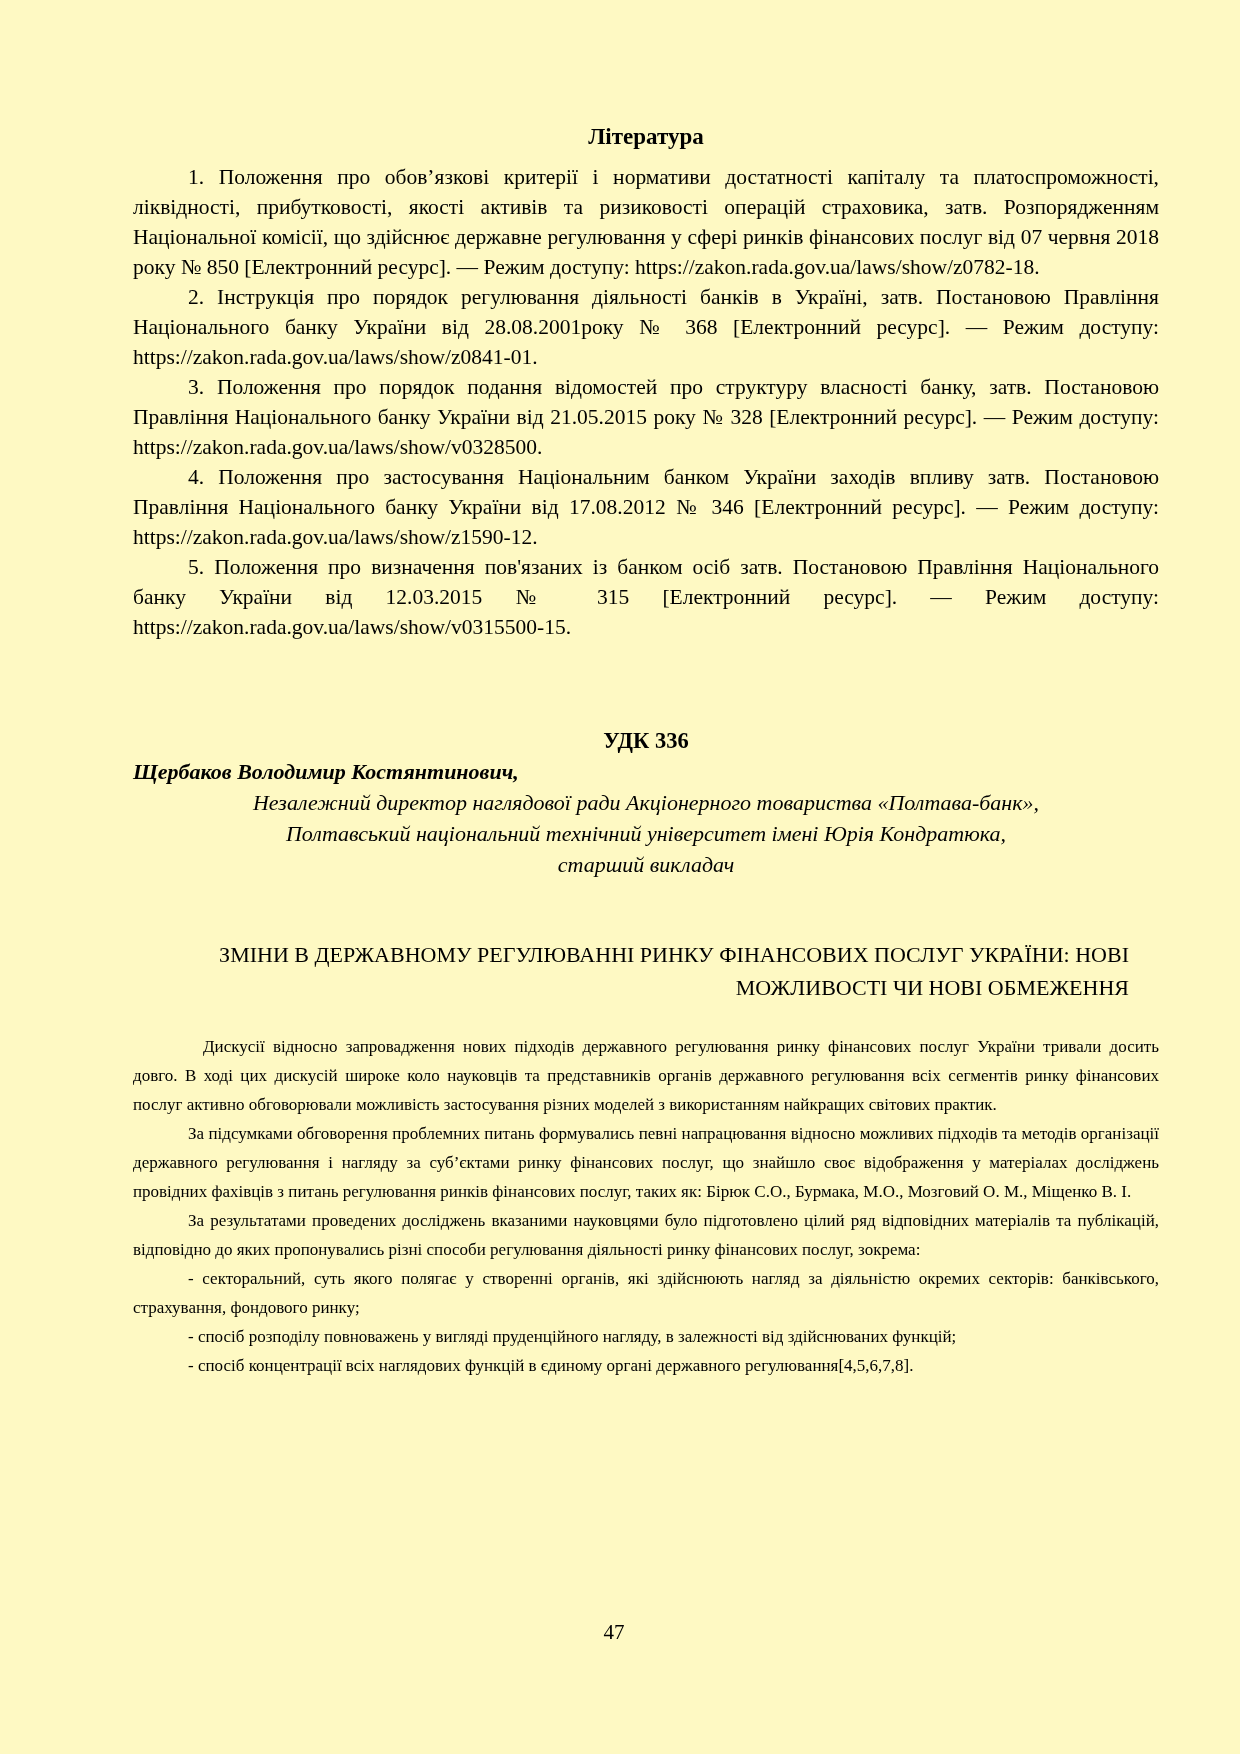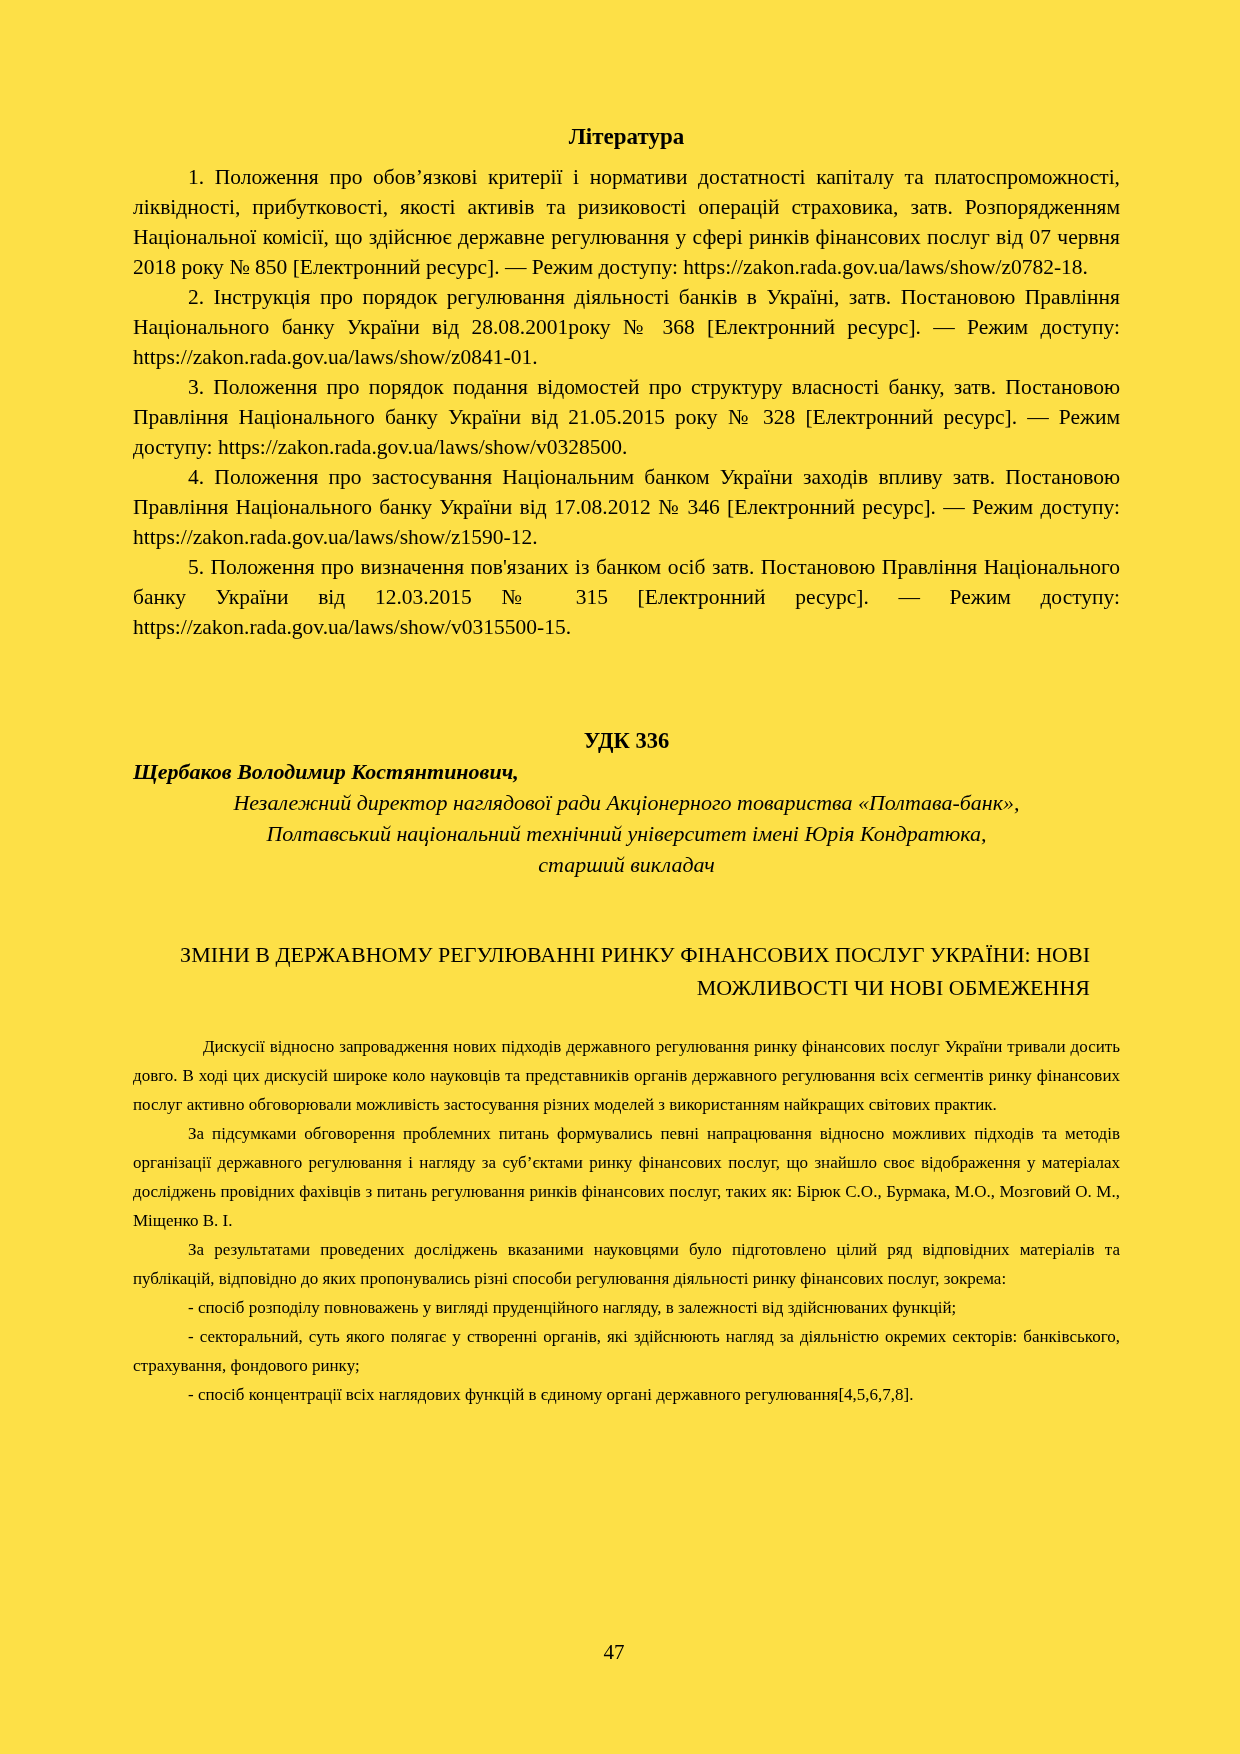--- a/index.html
+++ b/index.html
@@ -7,22 +7,22 @@
     padding: 0;
     background: #ffffff;
     color: #000000;
     font-family: "Liberation Serif", "DejaVu Serif", serif;
   }
   .page {
     position: relative;
     width: 1240px;
     height: 1754px;
     box-sizing: border-box;
-    padding: 122px 120px 0 133px;
-    background: #fde047;
+    padding: 122px 81px 0 133px;
+    background: #fef9c3;
     overflow: hidden;
   }
   p { margin: 0; }
 
   .lit-heading {
     margin: 0 0 10px 0;
     font-size: 23px;
     line-height: 30px;
     font-weight: bold;
     text-align: center;
@@ -70,21 +70,20 @@
   .first-body-p { margin-top: 28px; }
   .indent-lg { text-indent: 70px; }
   .page-number {
     position: absolute;
     left: 0;
     right: 12px;
     top: 1618px;
     text-align: center;
     font-size: 21px;
     line-height: 28px;
-    margin-top: 20px;
   }
 </style>
 </head>
 <body>
 
 <div class="page">
 
   <p class="lit-heading">Література</p>
 
   <p class="ref">1. Положення про обов’язкові критерії і нормативи достатності капіталу та платоспроможності, ліквідності, прибутковості, якості активів та ризиковості операцій страховика, затв. Розпорядженням Національної комісії, що здійснює державне регулювання у сфері ринків фінансових послуг від 07 червня 2018 року № 850 [Електронний ресурс]. — Режим доступу: https://zakon.rada.gov.ua/laws/show/z0782-18.</p>
@@ -100,19 +99,19 @@
   <p class="affil">Незалежний директор наглядової ради Акціонерного товариства «Полтава-банк»,</p>
   <p class="affil">Полтавський національний технічний університет імені Юрія Кондратюка,</p>
   <p class="affil">старший викладач</p>
 
   <p class="article-title">ЗМІНИ В ДЕРЖАВНОМУ РЕГУЛЮВАННІ РИНКУ ФІНАНСОВИХ ПОСЛУГ УКРАЇНИ: НОВІ МОЖЛИВОСТІ ЧИ НОВІ ОБМЕЖЕННЯ</p>
 
   <p class="body-p first-body-p indent-lg">Дискусії відносно запровадження нових підходів державного регулювання ринку фінансових послуг України тривали досить довго. В ході цих дискусій широке коло науковців та представників органів державного регулювання всіх сегментів ринку фінансових послуг активно обговорювали можливість застосування різних моделей з використанням найкращих світових практик.</p>
   <p class="body-p">За підсумками обговорення проблемних питань формувались певні напрацювання відносно можливих підходів та методів організації державного регулювання і нагляду за суб’єктами ринку фінансових послуг, що знайшло своє відображення у матеріалах досліджень провідних фахівців з питань регулювання ринків фінансових послуг, таких як: Бірюк С.О., Бурмака, М.О., Мозговий О. М., Міщенко В. І.</p>
   <p class="body-p">За результатами проведених досліджень вказаними науковцями було підготовлено цілий ряд відповідних матеріалів та публікацій, відповідно до яких пропонувались різні способи регулювання діяльності ринку фінансових послуг, зокрема:</p>
 
+  <p class="body-p">- секторальний, суть якого полягає у створенні органів, які здійснюють нагляд за діяльністю окремих секторів: банківського, страхування, фондового ринку;</p>
   <p class="body-p">- спосіб розподілу повноважень у вигляді пруденційного нагляду, в залежності від здійснюваних функцій;</p>
-  <p class="body-p">- секторальний, суть якого полягає у створенні органів, які здійснюють нагляд за діяльністю окремих секторів: банківського, страхування, фондового ринку;</p>
   <p class="body-p">- спосіб концентрації всіх наглядових функцій в єдиному органі державного регулювання[4,5,6,7,8].</p>
 
   <div class="page-number">47</div>
 
 </div>
 
 </body></html>

